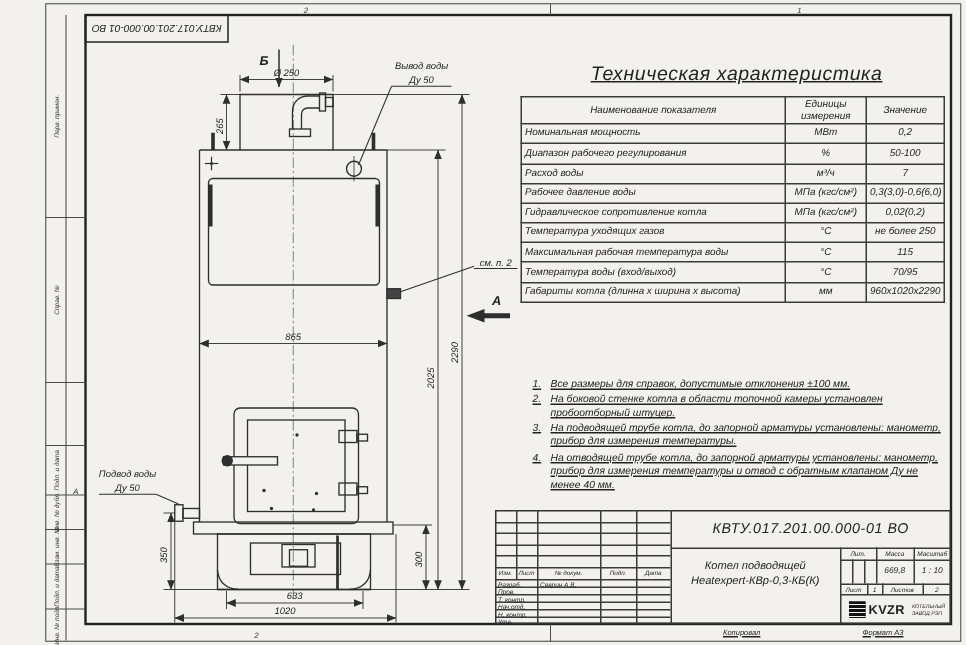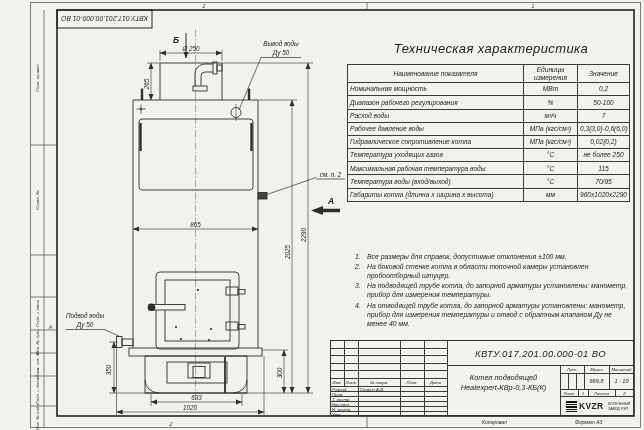--- a/index.html
+++ b/index.html
@@ -1,20 +1,20 @@
 <!DOCTYPE html>
 <html><head>
 <meta charset="utf-8">
 <style>
   html,body{margin:0;padding:0;background:#d8d7d4;}
   #sheet{position:relative;width:644px;height:430px;background:#f2f1ee;overflow:hidden;
          font-family:"Liberation Sans",sans-serif;color:#1f1f1f;}
   #sheet *{box-sizing:border-box;}
   svg{position:absolute;left:0;top:0;}
-  .abs{position:absolute;}
+  .abs{position:absolute;text-decoration:underline;}
   
   .spec-title{left:352px;top:41px;width:278px;text-align:center;font-size:13px;
               font-style:italic;letter-spacing:.4px;color:#222;}
   table.spec{position:absolute;left:347px;top:64px;width:282px;border-collapse:collapse;
              border:1.2px solid #333;table-layout:fixed;}
   table.spec th,table.spec td{border:0.8px solid #3a3a3a;font-style:italic;font-weight:normal;
              font-size:6.6px;line-height:1.15;padding:1px 2px;color:#222;}
   table.spec th{text-align:center;height:18px;}
   table.spec td{height:13.2px;}
   td.c,th.c{text-align:center;}

